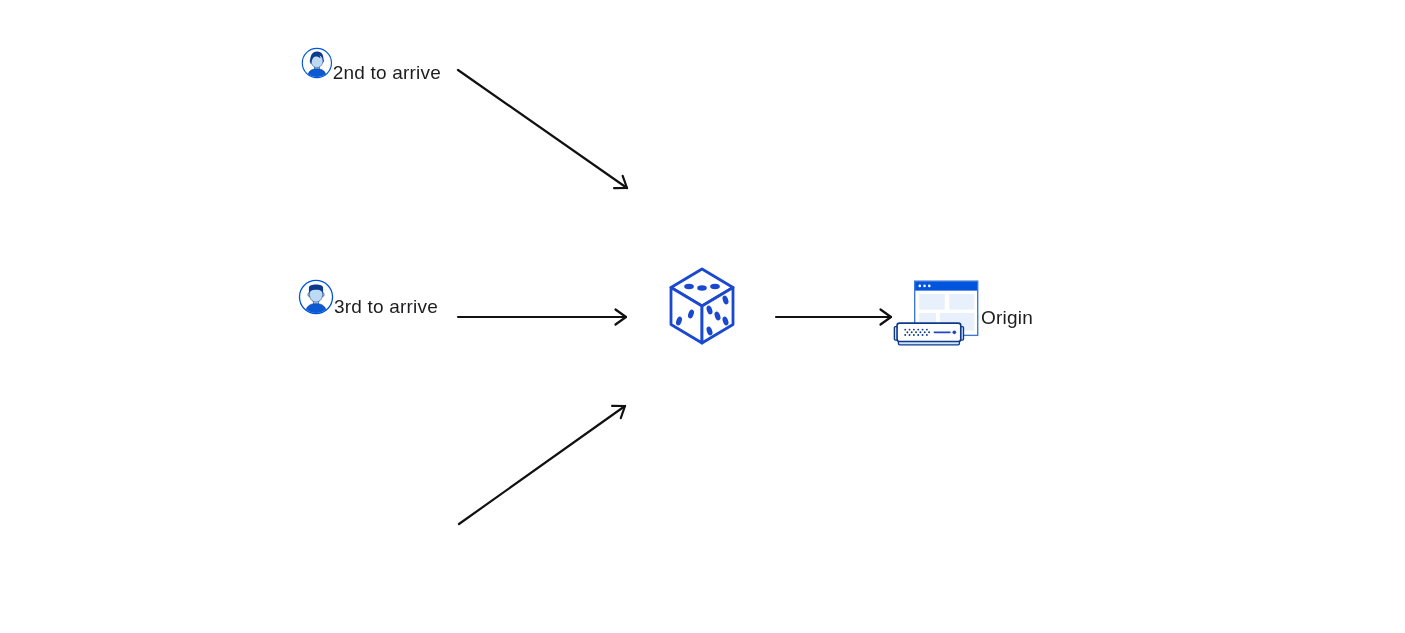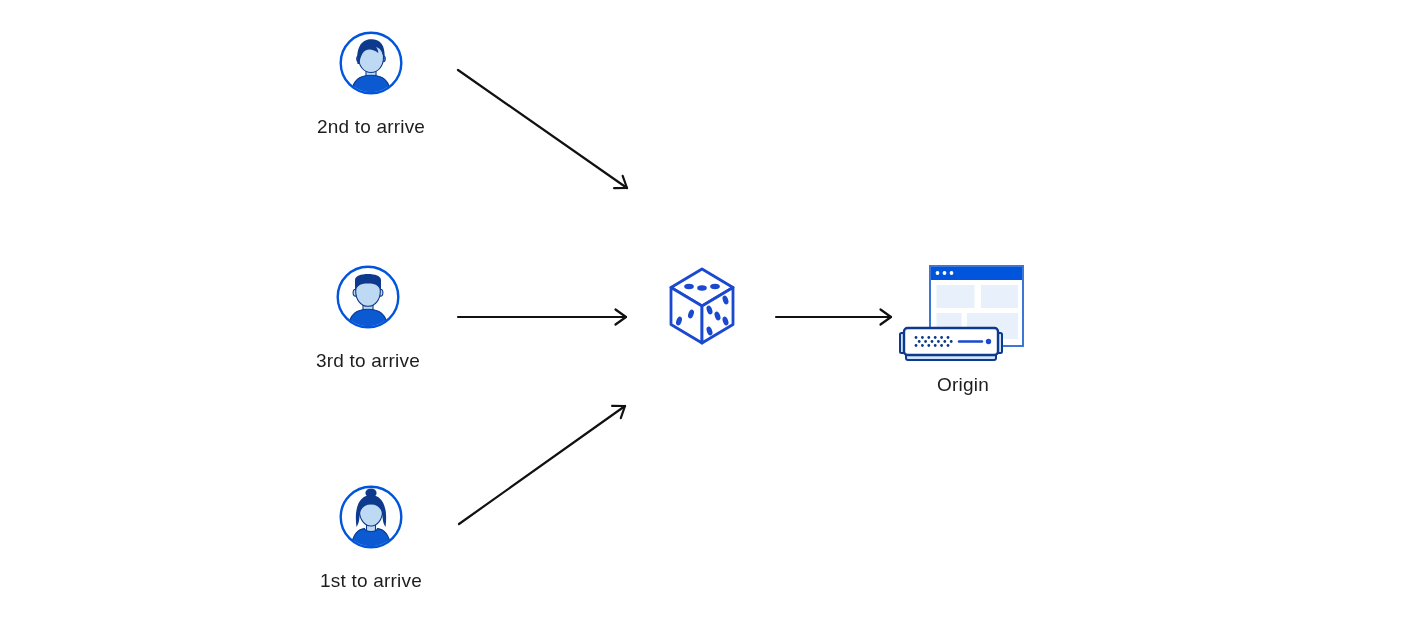--- a/index.html
+++ b/index.html
@@ -19,21 +19,21 @@
     width:1405px;height:633px;
     background:#ffffff;
     font-family:"Liberation Sans", sans-serif;
     overflow:hidden;
   }
   .canvas{position:relative;width:1405px;height:633px;}
   .edges{position:absolute;left:0;top:0;width:1405px;height:633px;pointer-events:none;}
   .edge{stroke:var(--arrow-black);stroke-width:2.2;fill:none;stroke-linecap:round;}
   .edge-head{stroke:var(--arrow-black);stroke-width:2.2;fill:none;stroke-linecap:round;stroke-linejoin:round;}
 
-  .node{position:absolute;display:flex;flex-direction:column;align-items:center;}
+  .node{position:absolute;display:flex;flex-direction:row;align-items:center;}
   .node-label{
     margin-top:19px;
     font-size:19px;
     line-height:23px;
     color:var(--text-color);
     letter-spacing:.2px;
     white-space:nowrap;
   }
   .origin-label{margin-top:9px;}
 
@@ -109,38 +109,20 @@
         <path class="shirt" d="M13.5,64 C14,49.5 22,45.2 33,45.2 C44,45.2 52,49.5 52.5,64 Z"></path>
         <ellipse class="skin" cx="20.6" cy="28.7" rx="2.5" ry="3.4"></ellipse>
         <ellipse class="skin" cx="45.4" cy="28.7" rx="2.5" ry="3.4"></ellipse>
         <path class="skin" d="M33,14 C40.8,14 45.3,19.8 45.3,27.5 C45.3,35.3 40.4,42.3 33,42.3 C25.6,42.3 20.7,35.3 20.7,27.5 C20.7,19.8 25.2,14 33,14 Z"></path>
         <path class="hair" d="M20,26.5 L20,16 C20,12 26,10 33,10 C40,10 46,12 46,16 L46,26.5 C42.5,20.5 40,19.5 33,19.5 C26,19.5 23.5,20.5 20,26.5 Z"></path>
       </g>
     </svg>
     <div class="node-label">3rd to arrive</div>
   </div>
 
-  <div class="node" style="left:301px;top:484px;width:140px;">
-    <svg width="66" height="66" viewBox="0 0 66 66">
-      <defs>
-          <clipPath id="c3">
-            <circle cx="33" cy="33" r="29.3"></circle>
-          </clipPath>
-        </defs>
-      <circle class="ring" cx="33" cy="33" r="30.3"></circle>
-      <g clip-path="url(#c3)">
-        <rect class="skin" x="28.5" y="36" width="9" height="12"></rect>
-        <path class="shirt" d="M13.5,64 C14,49 21.5,45 26.5,44.6 C27.5,48.4 38.5,48.4 39.5,44.6 C44.5,45 52,49 52.5,64 Z"></path>
-        <ellipse class="hair" cx="33" cy="9" rx="5.6" ry="4.6"></ellipse>
-        <path class="skin" d="M33,15 C40,15 44.5,20.5 44.5,27.5 C44.5,35 39.5,42 33,42 C26.5,42 21.5,35 21.5,27.5 C21.5,20.5 26,15 33,15 Z"></path>
-        <path class="hair" d="M18.5,43 C15.5,21 23,11 33,11 C43,11 50.5,21 47.5,43 C45.5,40 44.8,37 44.5,33 C44,25 40.5,20.5 33,20.5 C25.5,20.5 22,25 21.5,33 C21.2,37 20.5,40 18.5,43 Z"></path>
-      </g>
-    </svg>
-    <div class="node-label">1st to arrive</div>
-  </div>
 
   <div class="node" style="left:667px;top:266px;width:70px;">
     <svg width="70" height="80" viewBox="0 0 70 80">
       <path class="dice-face" d="M35,3 L66,21.5 L35,40 L4,21.5 Z"></path>
       <path class="dice-face" d="M4,21.5 L35,40 L35,77 L4,58.5 Z"></path>
       <path class="dice-face" d="M35,40 L66,21.5 L66,58.5 L35,77 Z"></path>
 
       <ellipse class="dice-dot" cx="22" cy="20.5" rx="4.8" ry="2.7"></ellipse>
       <ellipse class="dice-dot" cx="35" cy="22" rx="4.8" ry="2.7"></ellipse>
       <ellipse class="dice-dot" cx="48" cy="20.5" rx="4.8" ry="2.7"></ellipse>

